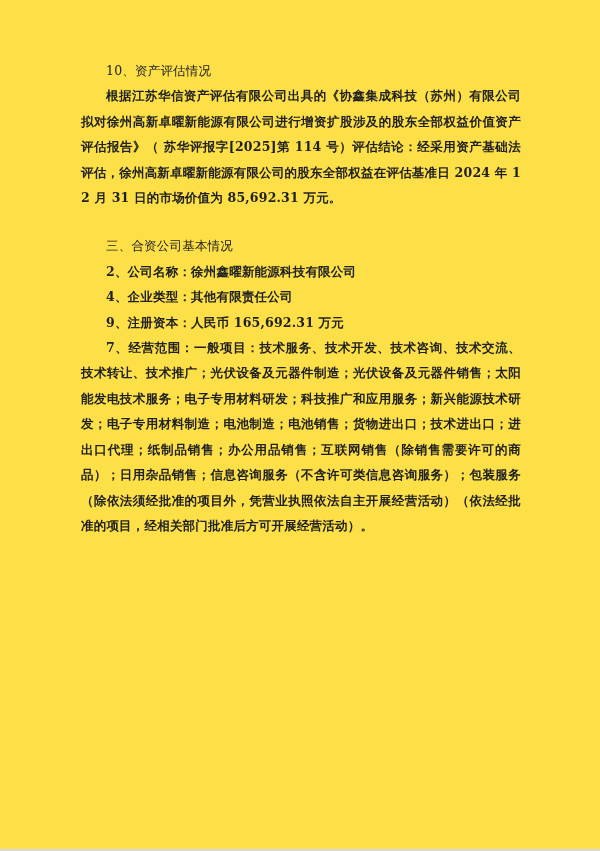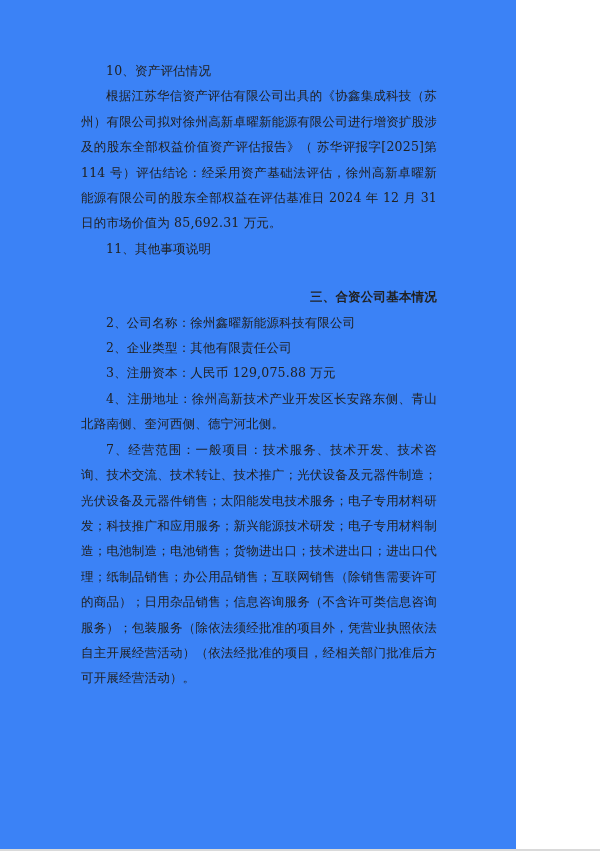--- a/index.html
+++ b/index.html
@@ -10,72 +10,71 @@
   body {
     width: 600px;
     height: 851px;
     overflow: hidden;
     position: relative;
     font-family: "DejaVu Serif", "Liberation Serif", serif;
     color: #212121;
   }
   .page {
     box-sizing: border-box;
-    width: 516px;
+    width: 600px;
     height: 851px;
     padding: 58px 79px 0 81px;
-    background: #3b82f6;
+    background: #fde047;
     position: relative;
   }
   .doc-block {
     margin: 0;
     font-size: 12.5px;
     line-height: 25.4px;
     text-indent: 2em;
     text-align: justify;
     letter-spacing: 0.2px;
     word-break: break-all;
     color: #212121;
+    font-weight: bold;
   }
   .doc-heading-plain {
     font-weight: normal;
     text-align: left;
   }
   .doc-heading-bold {
-    font-weight: bold;
-    text-align: right;
+    font-weight: normal;
+    text-align: left;
     margin-top: 23px;
   }
   .page-bottom-edge {
     position: absolute;
     left: 0;
     bottom: 0;
     width: 600px;
     height: 2px;
     background: #dadada;
   }
 </style>
 </head>
 <body>
 
 <div class="page">
 
   <p class="doc-block doc-heading-plain">10、资产评估情况</p>
 
   <p class="doc-block">根据江苏华信资产评估有限公司出具的《协鑫集成科技（苏州）有限公司拟对徐州高新卓曜新能源有限公司进行增资扩股涉及的股东全部权益价值资产评估报告》（ 苏华评报字[2025]第 114 号）评估结论：经采用资产基础法评估，徐州高新卓曜新能源有限公司的股东全部权益在评估基准日 2024 年 12 月 31 日的市场价值为 85,692.31 万元。</p>
 
-  <p class="doc-block doc-heading-plain">11、其他事项说明</p>
 
 
   <p class="doc-block doc-heading-bold">三、合资公司基本情况</p>
 
   <p class="doc-block">2、公司名称：徐州鑫曜新能源科技有限公司</p>
 
-  <p class="doc-block">2、企业类型：其他有限责任公司</p>
+  <p class="doc-block">4、企业类型：其他有限责任公司</p>
 
-  <p class="doc-block">3、注册资本：人民币 129,075.88 万元</p>
+  <p class="doc-block">9、注册资本：人民币 165,692.31 万元</p>
 
-  <p class="doc-block">4、注册地址：徐州高新技术产业开发区长安路东侧、青山北路南侧、奎河西侧、德宁河北侧。</p>
 
   <p class="doc-block">7、经营范围：一般项目：技术服务、技术开发、技术咨询、技术交流、技术转让、技术推广；光伏设备及元器件制造；光伏设备及元器件销售；太阳能发电技术服务；电子专用材料研发；科技推广和应用服务；新兴能源技术研发；电子专用材料制造；电池制造；电池销售；货物进出口；技术进出口；进出口代理；纸制品销售；办公用品销售；互联网销售（除销售需要许可的商品）；日用杂品销售；信息咨询服务（不含许可类信息咨询服务）；包装服务（除依法须经批准的项目外，凭营业执照依法自主开展经营活动）（依法经批准的项目，经相关部门批准后方可开展经营活动）。</p>
 
   <div class="page-bottom-edge"></div>
 </div>
 
 </body></html>

